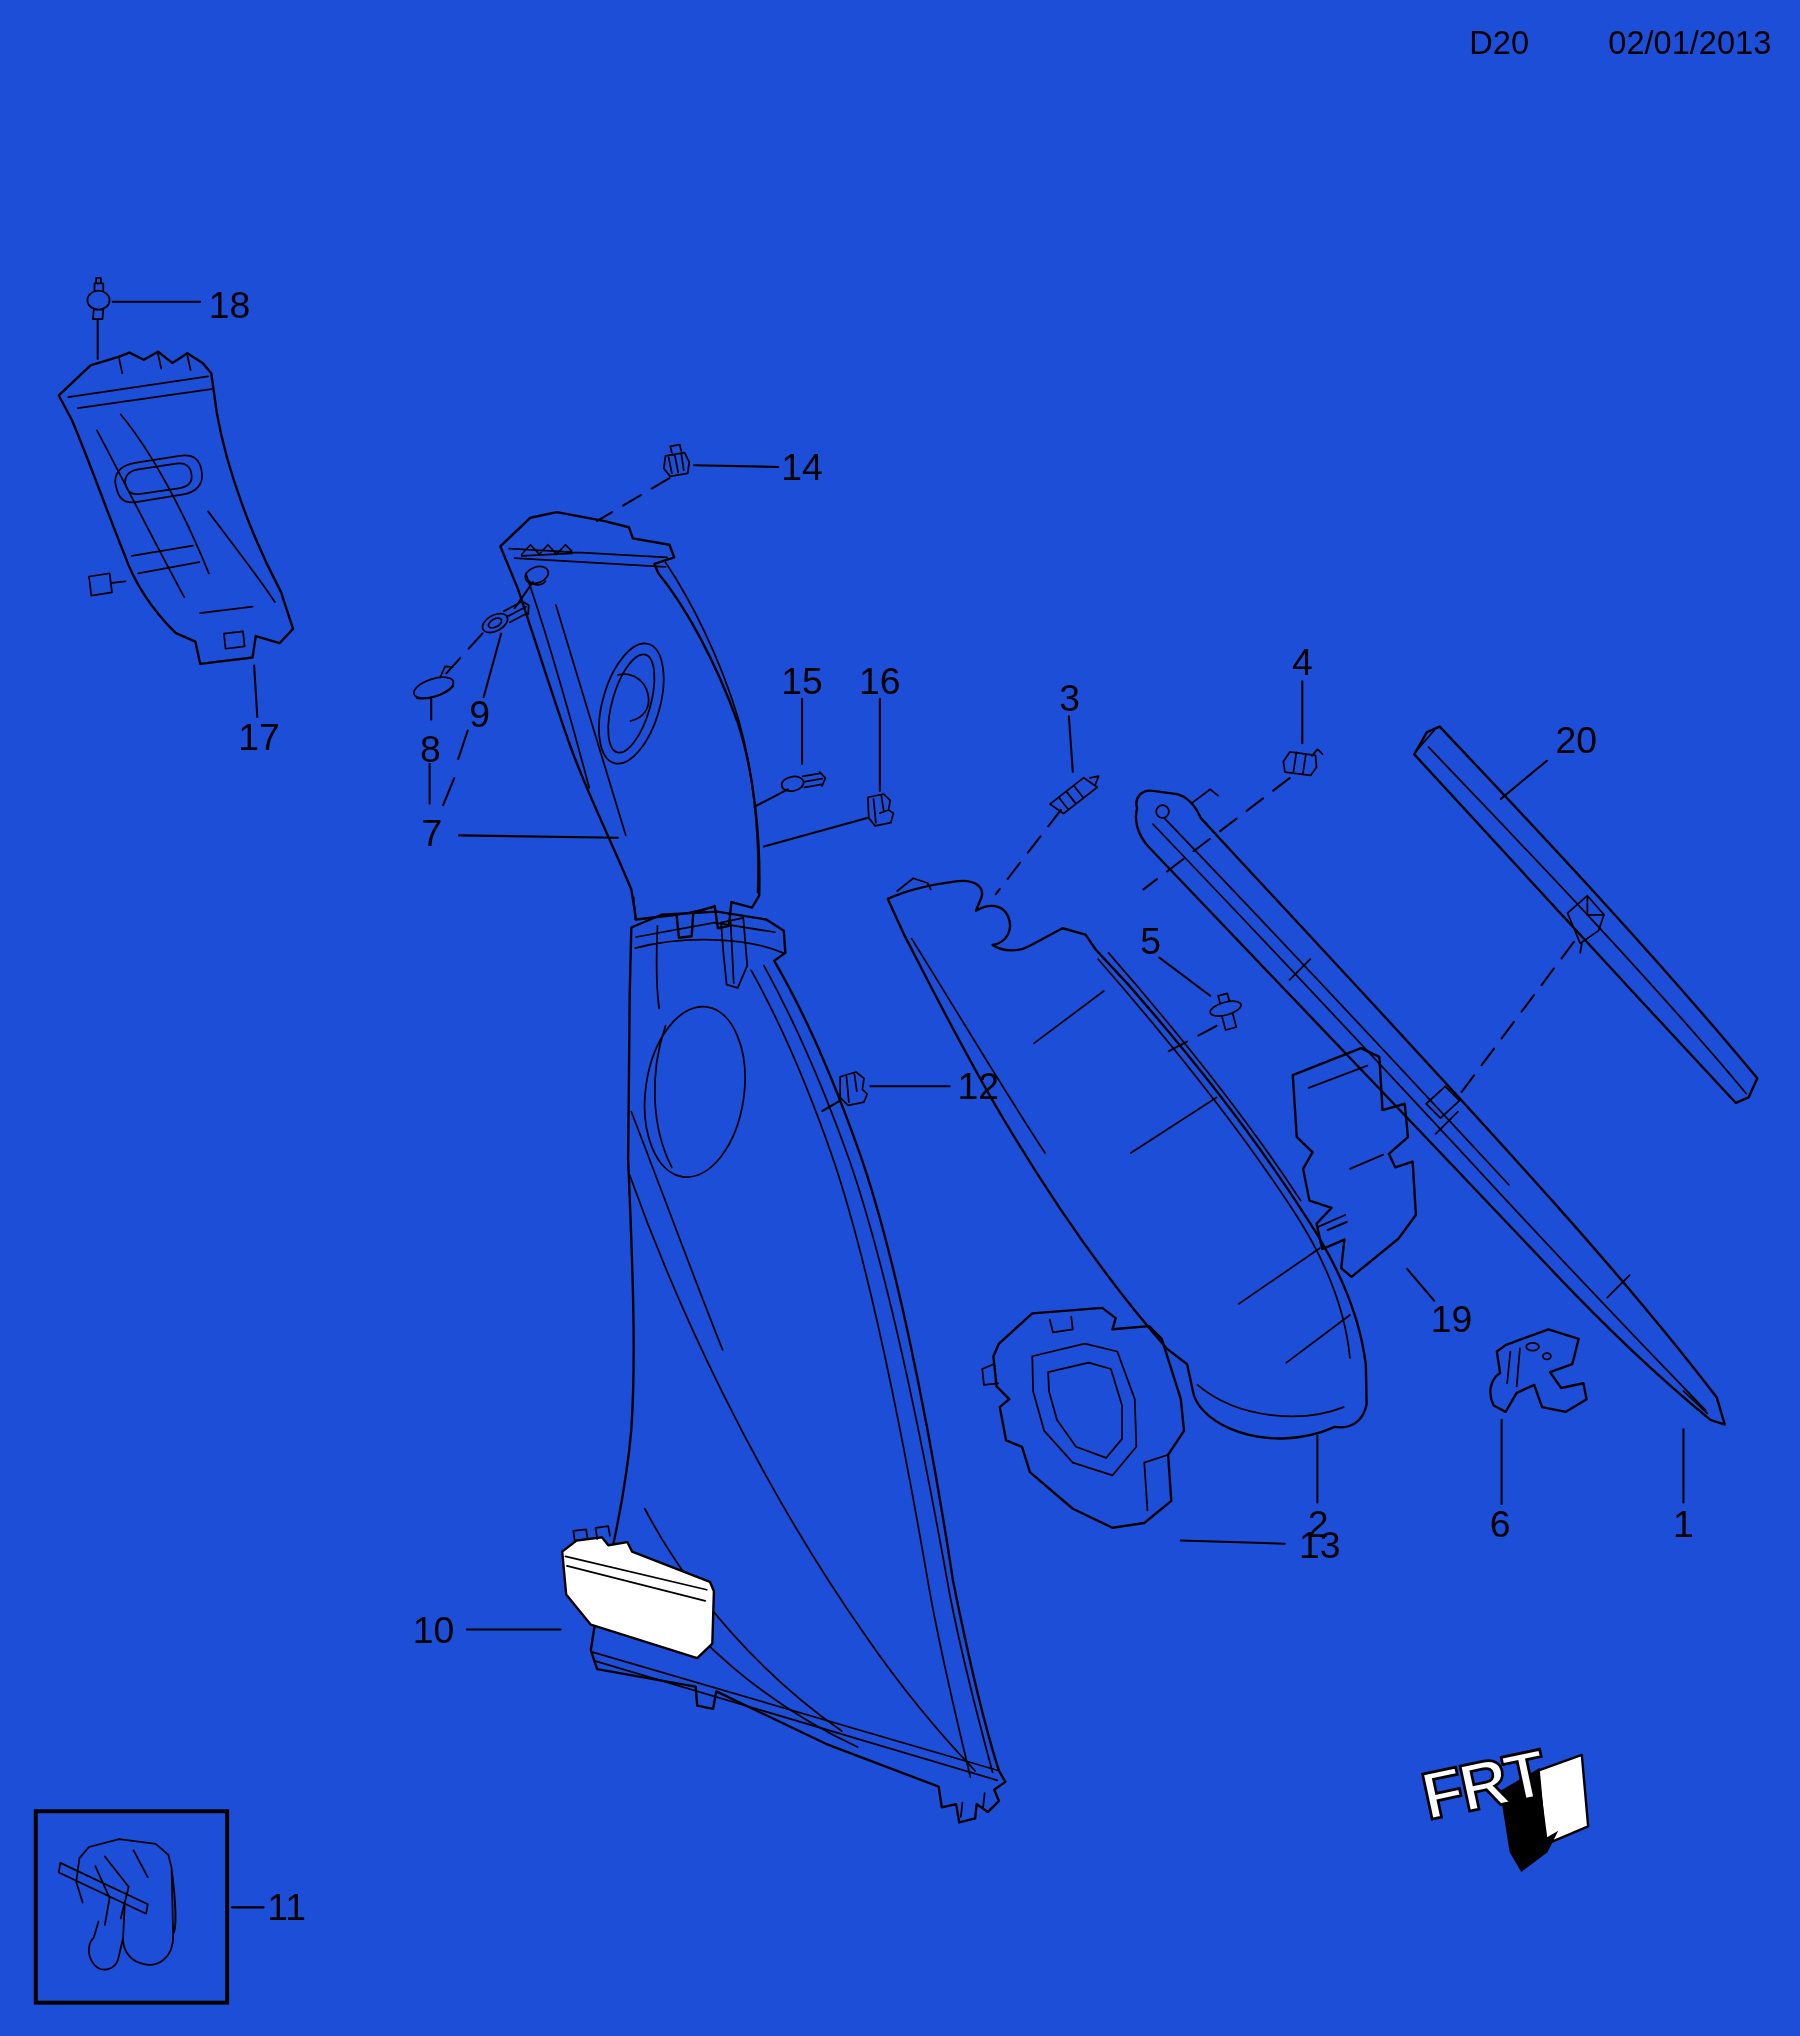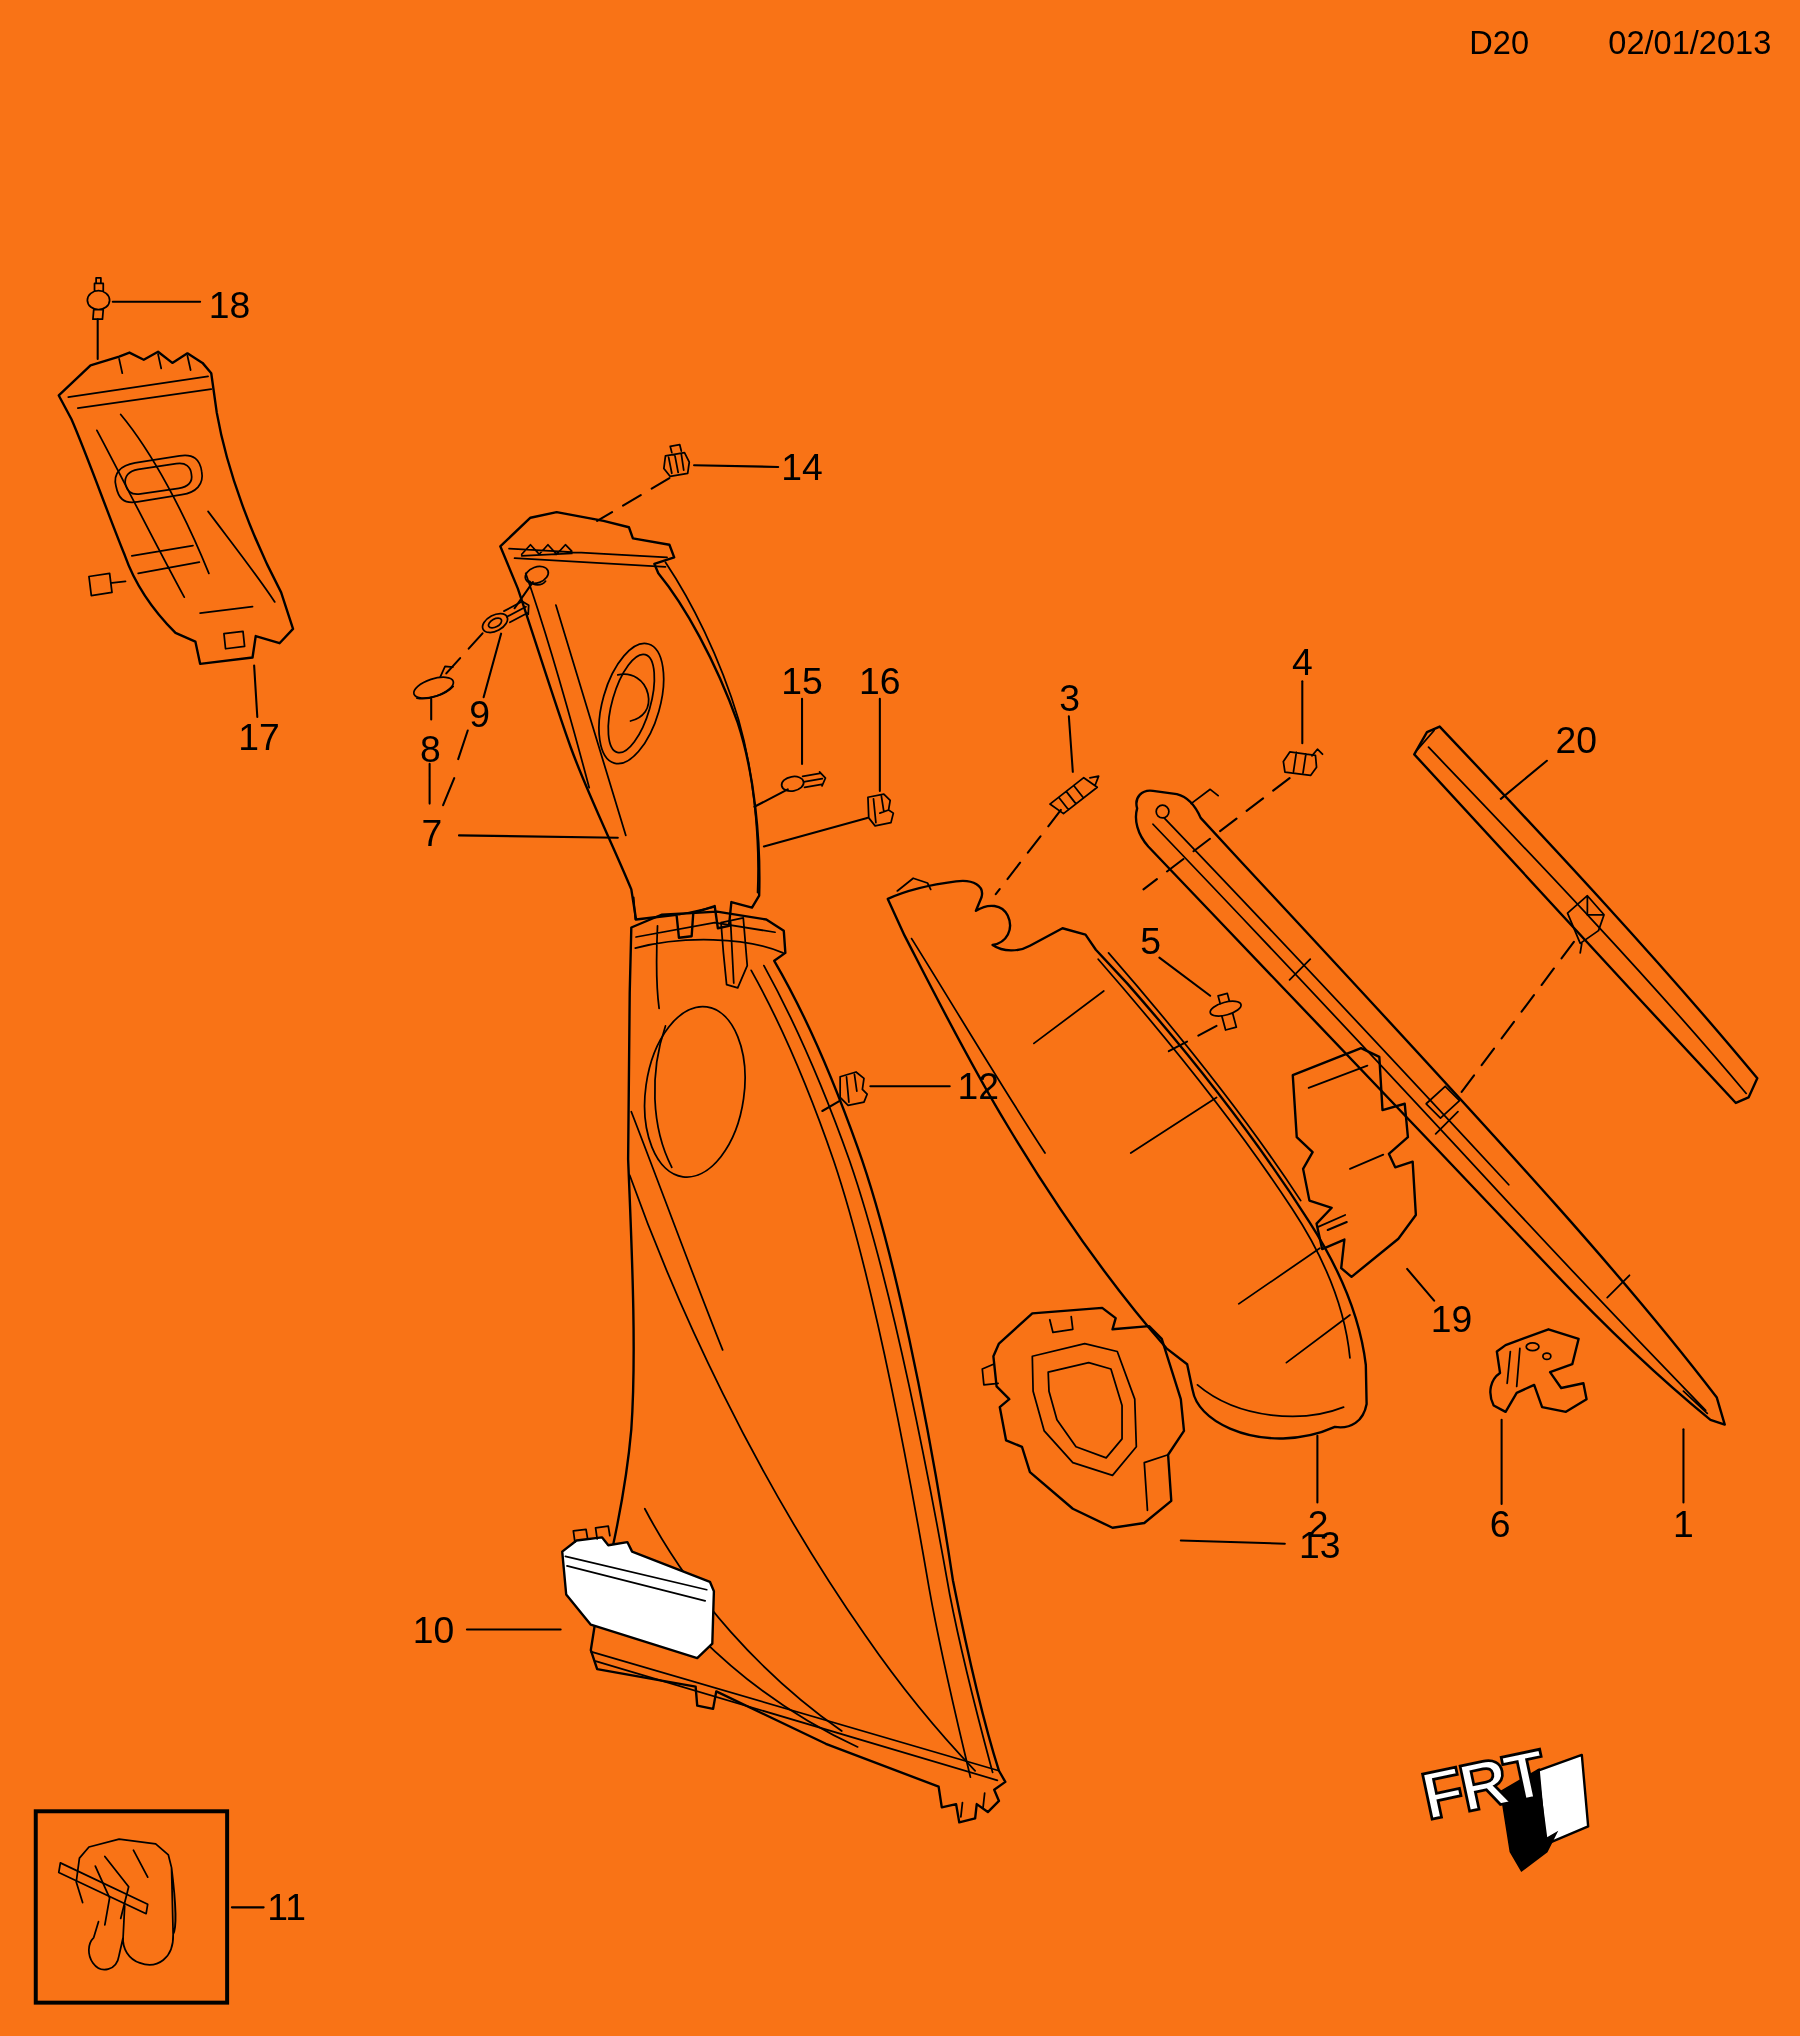--- a/index.html
+++ b/index.html
@@ -1,16 +1,16 @@
 <!DOCTYPE html>
 <html style="font-size:12.7px"><head>
 <meta charset="utf-8">
 <style>
   html,body{margin:0;padding:0;background:#ffffff;}
-  .page{width:1801px;height:2036px;position:relative;background:#f97316;overflow:hidden;}
+  .page{width:1801px;height:2036px;position:relative;background:#1d4ed8;overflow:hidden;}
   svg{display:block;}
   .ln{fill:none;stroke:#000;stroke-width:3;stroke-linejoin:round;stroke-linecap:round;}
   .ln2{fill:none;stroke:#000;stroke-width:2.2;stroke-linejoin:round;stroke-linecap:round;}
   .solidpart{fill:#ffffff;stroke:#000;stroke-width:3;stroke-linejoin:round;}
   .leader{fill:none;stroke:#000;stroke-width:2.6;stroke-linecap:round;}
   .dash{fill:none;stroke:#000;stroke-width:2.6;stroke-linecap:round;stroke-dasharray:26 16;}
   .callout{font-family:"Liberation Sans","DejaVu Sans",sans-serif;font-size:47px;fill:#000;}
   .hdr{font-family:"Liberation Sans","DejaVu Sans",sans-serif;font-size:41px;fill:#000;}
   .frt-text{font-family:"Liberation Sans","DejaVu Sans",sans-serif;font-size:84px;font-weight:700;
             fill:#ffffff;stroke:#000;stroke-width:3.5;letter-spacing:-3px;}

